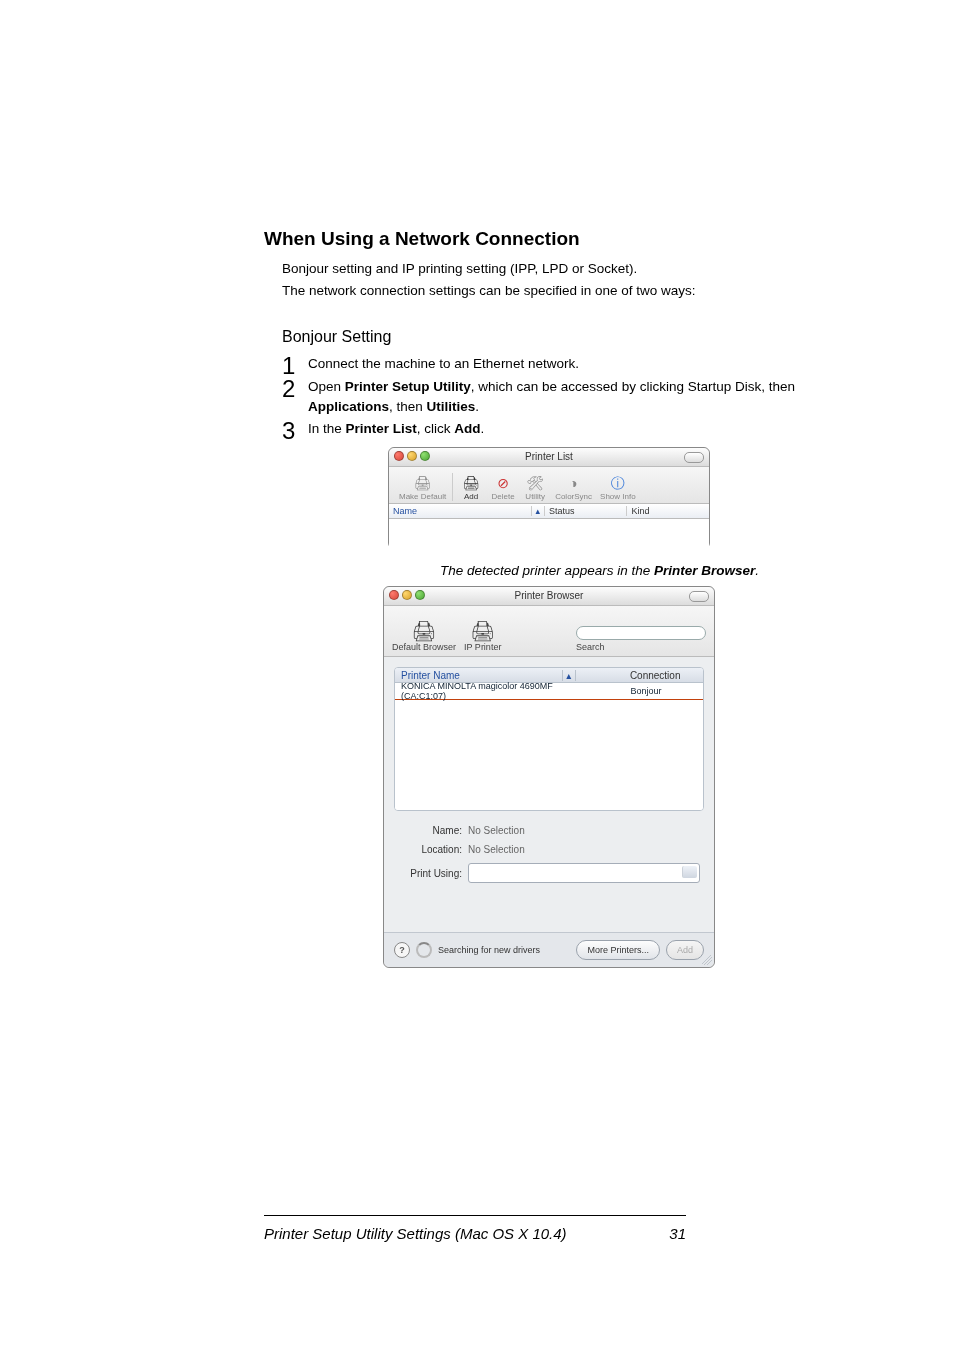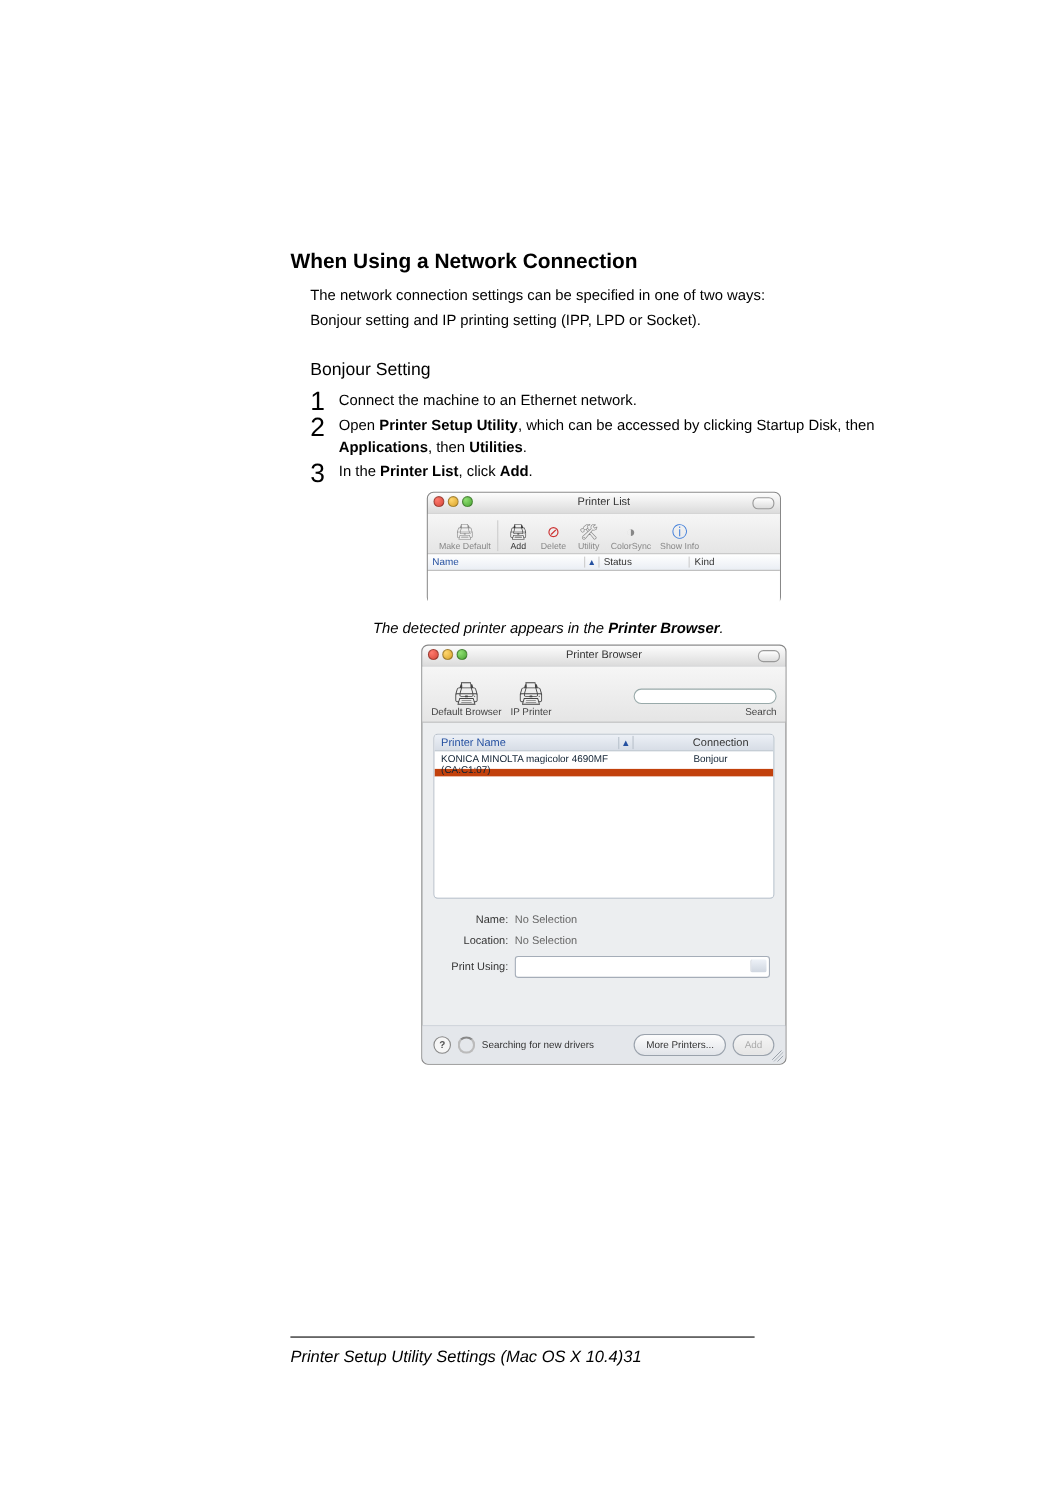--- a/index.html
+++ b/index.html
@@ -60,21 +60,21 @@
     left: 0;
     top: -6px;
     font-size: 24px;
     font-family: Arial, sans-serif;
     color: #000;
   }
   .caption {
     font-size: 13.5px;
     font-style: italic;
     color: #000;
-    text-align: left;
+    text-align: right;
     margin: 14px auto 8px;
     width: 420px;
   }
   .caption b { font-weight: 700; }
 
   
   .shot {
     margin: 8px auto 0;
     border: 1px solid #888;
     background: #f2f2f2;
@@ -168,21 +168,21 @@
     display:flex; flex-direction:column; align-items:center;
     font-size: 9px; color:#444; line-height:1.1;
   }
   .bigicon {
     width: 30px; height: 24px;
     font-size: 20px;
     display:flex; align-items:center; justify-content:center;
   }
   .searchwrap {
     margin-left: auto;
-    display:flex; flex-direction:column; align-items:flex-end;
+    display:flex; flex-direction:column; align-items:flex-start;
     position: relative;
   }
   .searchfield {
     width: 130px; height: 14px;
     border: 1px solid #9aa;
     border-radius: 8px;
     background:#fff;
     font-size:9px;
     padding: 0 4px 0 16px;
     box-sizing:border-box;
@@ -205,21 +205,21 @@
     height:14px;
     background: linear-gradient(#ecf0f6,#d7dde6);
     border-bottom:1px solid #b9c2cc;
     align-items:center;
   }
   .innerhead .pn { flex:2.2; padding-left:6px; color:#2550a0; border-right:1px solid #b9c2cc;}
   .innerhead .srt{ width:12px; text-align:center; color:#2550a0; border-right:1px solid #b9c2cc;}
   .innerhead .cn { flex:1; padding-left:6px; color:#333;margin-left:48px;}
   .innerrow {
     display:flex; font-size:9px; padding: 2px 0 2px 6px;
-    border-bottom: 7px solid #c2410c; height:12px; align-items:flex-start;
+    border-bottom: 1px solid #c2410c; height:12px; align-items:center;
   }
   .innerrow .c1 { flex:2.5; color:#123;}
   .innerrow .c2 { flex:1;   color:#123;padding-left:48px;}
   .innerblank { height: 110px; background:#fff;}
 
   .formarea {
     margin: 14px 14px 0;
     font-size: 10px;
     color:#333;
   }
@@ -280,35 +280,35 @@
   }
 
   .footerline {
     position:absolute;
     left: 264px; right: 268px; bottom: 134px;
     border-top: 1px solid #000;
   }
   .footer {
     position:absolute;
     left: 264px; right: 268px; bottom: 108px;
-    display:flex; 
+    display:flex; justify-content:space-between;
     font-size: 15px;
     font-style: italic;
   }
   .footer .pgnum { font-style: italic; }
 </style>
 </head>
 <body>
 
 <div class="page">
 
   <div class="h2">When Using a Network Connection</div>
 
+  <div class="body-text">Bonjour setting and IP printing setting (IPP, LPD or Socket).</div>
   <div class="body-text">The network connection settings can be specified in one of two ways:</div>
-  <div class="body-text">Bonjour setting and IP printing setting (IPP, LPD or Socket).</div>
 
   <div class="h3">Bonjour Setting</div>
 
   <ol class="steps">
     <li>
       <span>Connect the machine to an Ethernet network.</span>
     </li>
     <li>
       <span>Open </span><b>Printer Setup Utility</b><span>, which can be accessed by clicking Startup Disk, then </span><b>Applications</b><span>, then </span><b>Utilities</b><span>.</span>
     </li>

